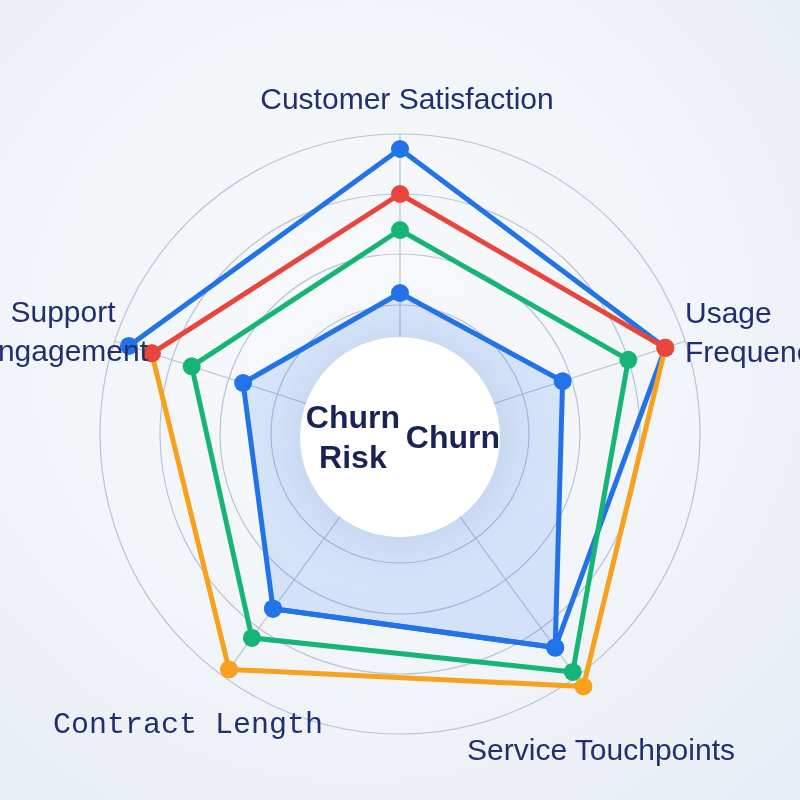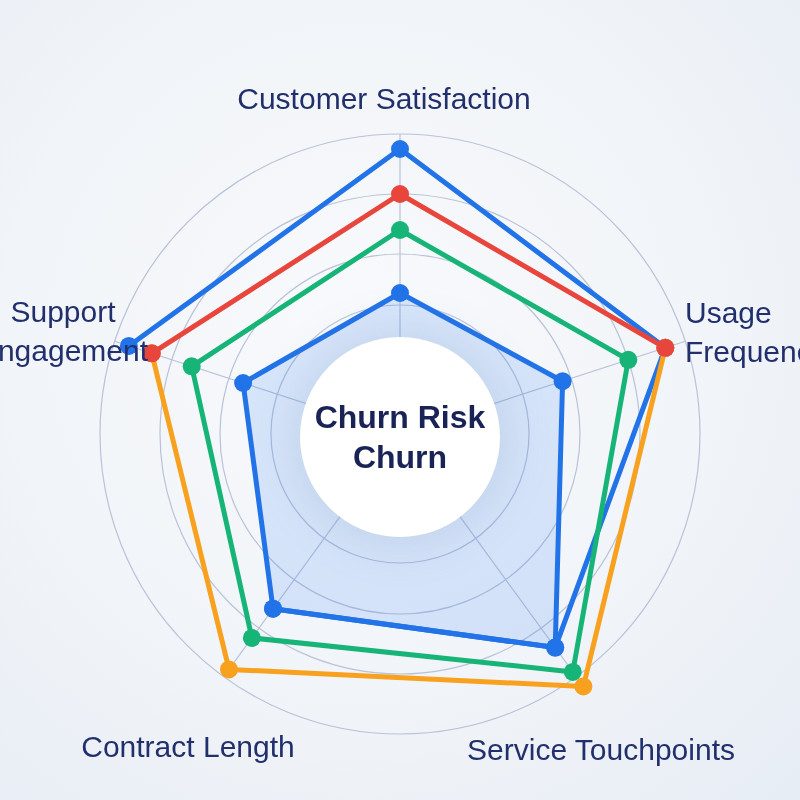--- a/index.html
+++ b/index.html
@@ -9,32 +9,32 @@
   }
   .page{
     position:relative;width:800px;height:800px;overflow:hidden;
     background:radial-gradient(circle at 45% 42%, #f8fafc 0%, #f1f4f8 55%, #e7edf5 100%);
   }
   svg.chart{position:absolute;left:0;top:0;}
   .center-circle{
     position:absolute;left:300px;top:337px;width:200px;height:200px;
     background:#ffffff;border-radius:50%;
     box-shadow:0 0 45px 8px rgba(110,140,185,0.20);
-    display:flex;flex-direction:column;align-items:center;justify-content:center;
+    display:flex;flex-direction:row;align-items:center;justify-content:center;
   }
   .center-title{
     color:#1a2356;font-size:32px;font-weight:700;line-height:40px;text-align:center;
   }
   .axis-label{
     position:absolute;color:#21306d;font-size:30px;font-weight:500;line-height:39px;
   }
-  .lbl-cs{left:84px;top:79px;width:600px;text-align:center;}
+  .lbl-cs{left:107px;top:79px;width:600px;text-align:center;}
   .lbl-uf{left:685px;top:293px;width:175px;text-align:left;}
   .lbl-se{left:-57px;top:292px;width:240px;text-align:center;}
-  .lbl-cl{left:38px;top:727px;width:300px;text-align:center;}
+  .lbl-cl{left:38px;top:706px;width:300px;text-align:center;font-family:Liberation Mono, monospace;}
   .lbl-st{left:441px;top:730px;width:320px;text-align:center;}
 </style>
 </head>
 <body>
 
 <div class="page">
 
   <svg class="chart" width="800" height="800" viewBox="0 0 800 800" id="radar-svg">
       <g>
         <line x1="400" y1="434" x2="400" y2="134" stroke="#b9c2d8" stroke-width="1.2"></line>

